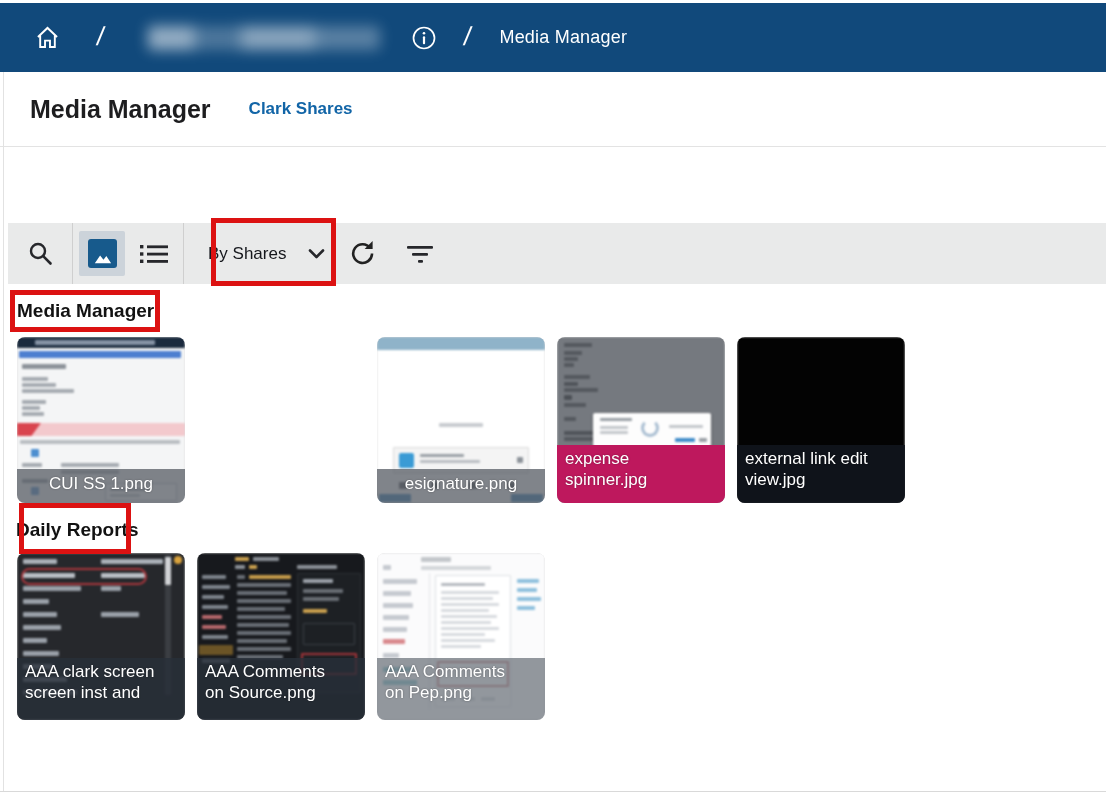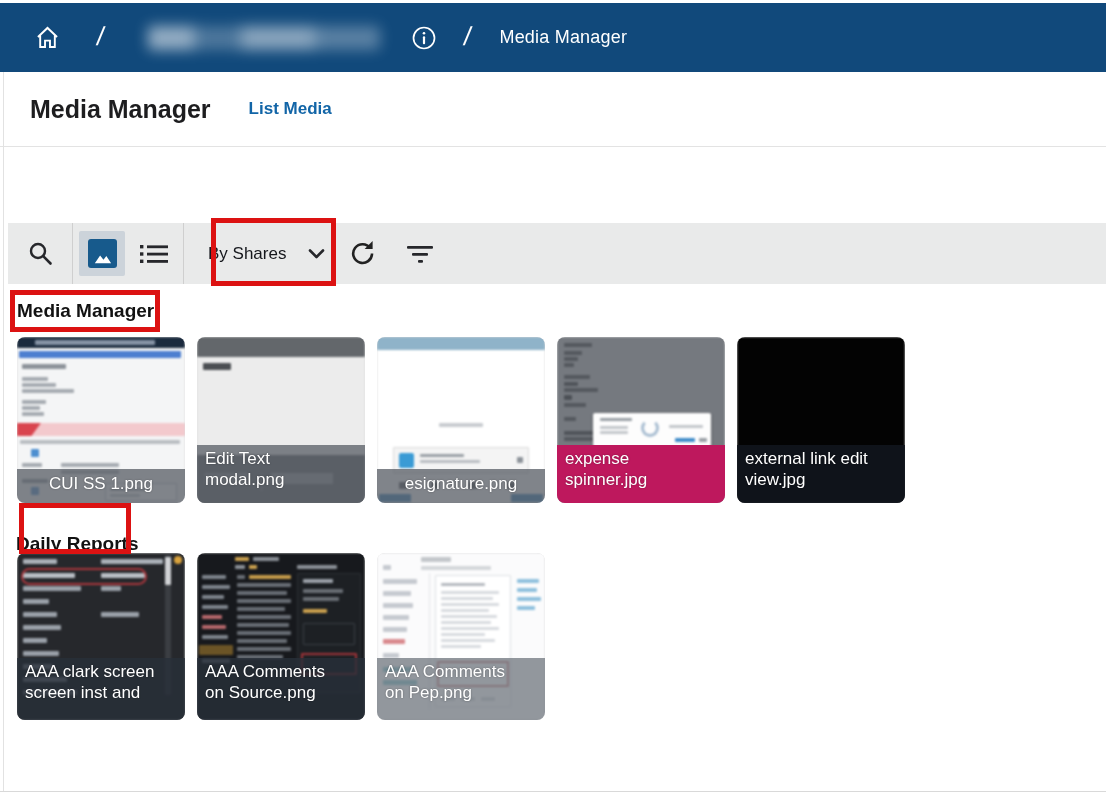--- a/index.html
+++ b/index.html
@@ -49,21 +49,21 @@
   .toggle-list { width:58px; display:flex; align-items:center; justify-content:center; cursor:pointer; }
   .groupby { display:flex; align-items:center; margin-left:24px; cursor:pointer; }
   .groupby-label { font-size:17px; color:#15171C; }
   .groupby-chevron { margin-left:22px; display:flex; align-items:center; }
   .tb-refresh { margin-left:24px; }
   .tb-filter { margin-left:30px; }
 
   
   .section-label { position:absolute; font-size:19px; font-weight:700; color:#121212; z-index:5; }
   .label-1 { left:17px; top:300px; }
-  .label-2 { left:16px; top:533px; }
+  .label-2 { left:16px; top:519px; }
 
   .tile { position:absolute; width:168px; height:166px; border-radius:8px; overflow:hidden;
     background:#ddd; cursor:pointer; }
   .r1 { top:337px; } .r2 { top:553px; height:167px; }
   .c1 { left:17px; } .c2 { left:197px; } .c3 { left:377px; } .c4 { left:557px; } .c5 { left:737px; }
 
   .art { position:absolute; inset:0; filter:blur(1.1px); }
   .d { position:absolute; border-radius:1px; } 
 
   .cap { position:absolute; left:0; right:0; bottom:0; color:#fff; font-size:17px; line-height:1.22;
@@ -103,21 +103,21 @@
         <circle cx="14" cy="9.2" r="1.3" fill="#fff"></circle>
         <rect x="12.9" y="12.2" width="2.2" height="8" rx="1" fill="#fff"></rect>
       </svg>
     </span>
     <span class="hdr-slash slash2">/</span>
     <span class="hdr-current">Media Manager</span>
   </header>
 
   <div class="title-row">
     <h1 class="page-title">Media Manager</h1>
-    <a class="list-shares">List Media</a>
+    <a class="list-shares">Clark Shares</a>
   </div>
 
 
   <div class="toolbar">
     <span class="tb-icon tb-search">
       <svg width="27" height="27" viewBox="0 0 27 27" fill="none">
         <circle cx="11" cy="11" r="7" stroke="#26272B" stroke-width="2.4"></circle>
         <line x1="16.2" y1="16.2" x2="23.5" y2="23.5" stroke="#26272B" stroke-width="2.6" stroke-linecap="round"></line>
       </svg>
     </span>
@@ -192,34 +192,20 @@
       <div class="d" style="left:14px;top:150px;width:8px;height:8px;background:#4d8fd0;"></div>
       <div class="d" style="left:88px;top:146px;width:72px;height:18px;background:#fff;border:1px solid #b9bdc2;"></div>
       <div class="d" style="left:93px;top:151px;width:40px;height:3px;background:#a6abb1;"></div>
       <div class="d" style="left:93px;top:157px;width:30px;height:3px;background:#c3c7cb;"></div>
     </div>
     <figcaption class="cap cap-center">
       <span>CUI SS 1.png</span>
     </figcaption>
   </figure>
 
-  <figure class="tile r1 c2">
-    <div class="art" style="background:#ececec;">
-      <div class="d" style="left:0;top:0;width:168px;height:20px;background:#63676b;"></div>
-      <div class="d" style="left:6px;top:26px;width:28px;height:7px;background:#4b4e52;"></div>
-      <div class="d" style="left:0;top:118px;width:168px;height:49px;background:#54585d;"></div>
-      <div class="d" style="left:8px;top:136px;width:42px;height:11px;background:#7c8086;"></div>
-      <div class="d" style="left:64px;top:136px;width:1px;height:18px;background:#7c8086;"></div>
-      <div class="d" style="left:74px;top:136px;width:62px;height:11px;background:#8a8e93;"></div>
-    </div>
-    <figcaption class="cap cap-2l">
-      <span>Edit Text</span>
-      <span>modal.png</span>
-    </figcaption>
-  </figure>
 
   <figure class="tile r1 c3">
     <div class="art" style="background:#ffffff;">
       <div class="d" style="left:0;top:0;width:168px;height:13px;background:#8fb3c9;"></div>
       <div class="d" style="left:62px;top:86px;width:44px;height:4px;background:#c9ccd0;"></div>
       <div class="d" style="left:16px;top:110px;width:136px;height:27px;background:#f4f4f4;border:1px solid #d9d9d9;"></div>
       <div class="d" style="left:22px;top:116px;width:15px;height:15px;background:#3a9bd5;border-radius:2px;"></div>
       <div class="d" style="left:43px;top:117px;width:44px;height:3px;background:#9aa0a6;"></div>
       <div class="d" style="left:43px;top:123px;width:60px;height:3px;background:#b9bdc2;"></div>
       <div class="d" style="left:140px;top:120px;width:6px;height:6px;background:#8d939a;"></div>

